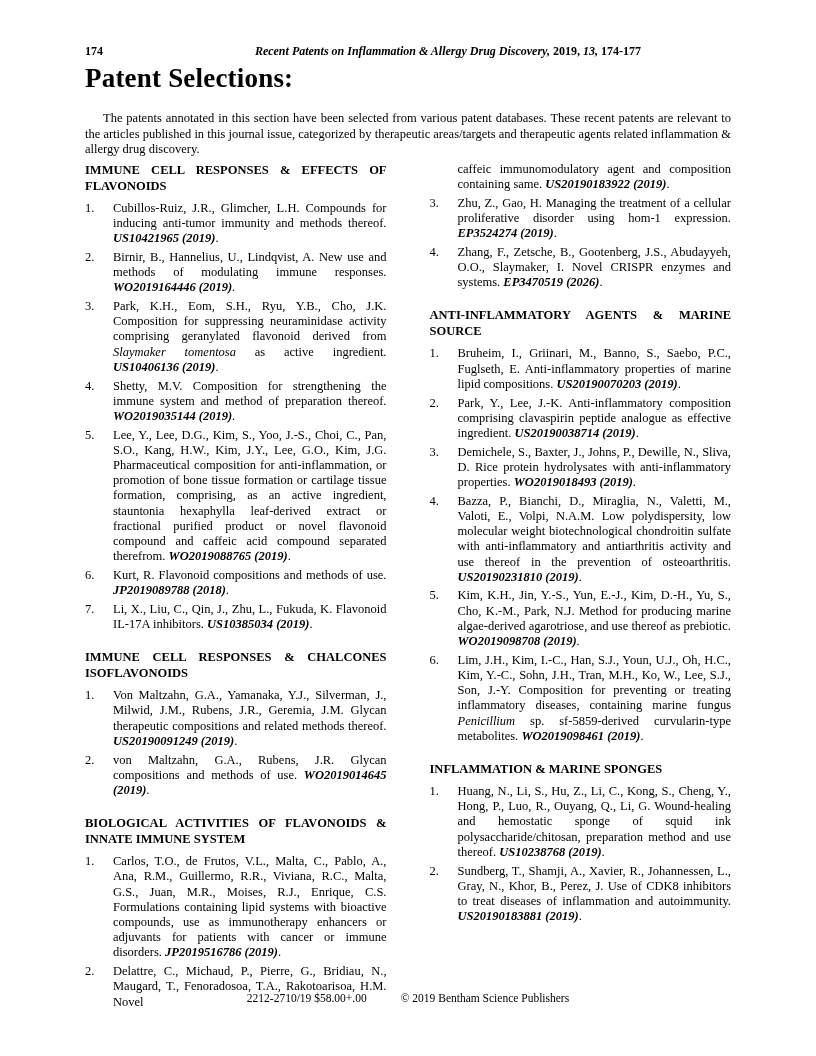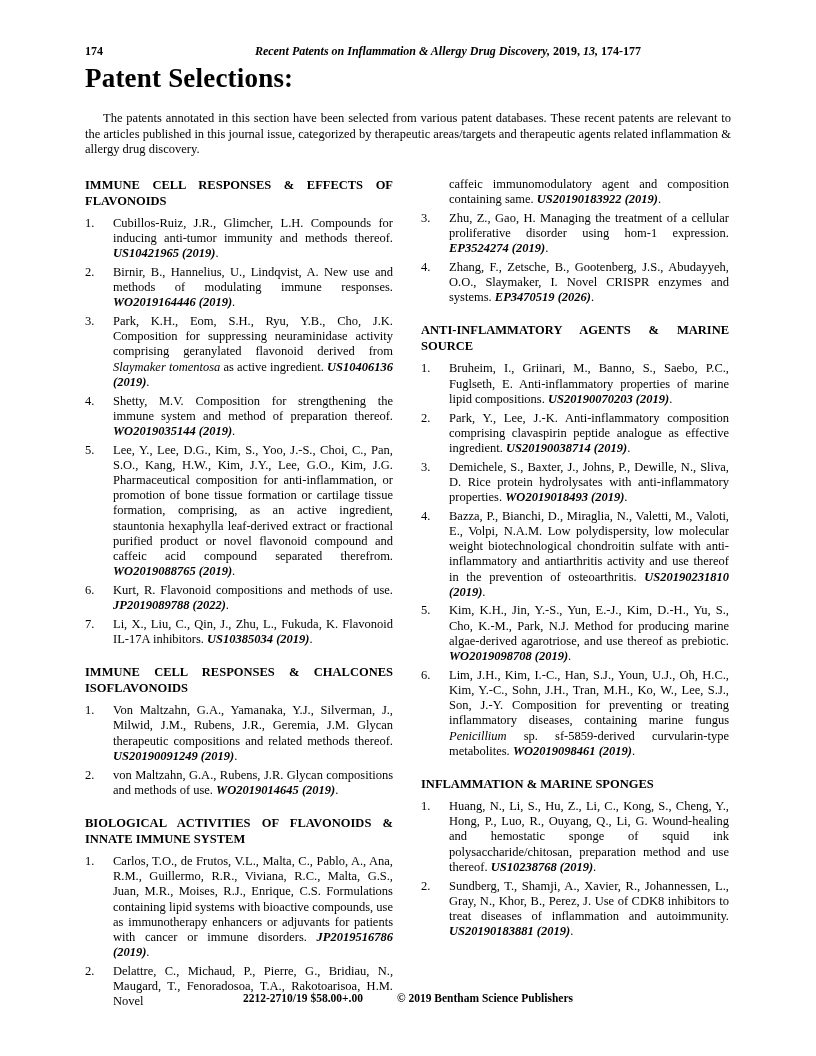--- a/index.html
+++ b/index.html
@@ -27,21 +27,21 @@
     margin-top:4px; letter-spacing:0.2px;
   }
 
   p.intro {
     margin-top:17px;
     font-size:12.5px; line-height:15.6px;
     text-align:justify; text-indent:18px;
   }
 
   .columns {
-    display:flex; gap:28px; margin-top:19px;
+    display:flex; gap:43px; margin-top:4px;
   }
   .col { width:308px; }
 
   .sec-heading {
     font-size:12.5px; font-weight:bold;
     line-height:16px; text-align:justify;
     margin:17px 0 7px 0;
   }
   .col .sec-heading:first-child { margin-top:0; }
 
@@ -51,21 +51,21 @@
     margin-bottom:3.5px;
   }
   .ref-num { width:28px; flex-shrink:0; }
   .ref-text { flex:1; text-align:justify; }
   .ref-text .pat { font-weight:bold; font-style:italic; }
   .ref-text .it { font-style:italic; }
 
   .page-footer {
     position:absolute; left:0; bottom:52px; width:100%;
     display:flex; justify-content:center; gap:34px;
-    font-size:11.5px; font-weight:bold;
+    font-size:11.5px; font-weight:normal;
   }
 </style>
 </head>
 <body>
 
 <div class="page">
   <div class="content">
 
     <div class="running-head">
       <span class="pageno">174</span>
@@ -95,21 +95,21 @@
           <div class="ref">
             <span class="ref-num">4.</span>
             <span class="ref-text"><span>Shetty, M.V. Composition for strengthening the immune system and method of preparation thereof. </span><span class="pat">WO2019035144 (2019)</span><span>.</span></span>
           </div>
           <div class="ref">
             <span class="ref-num">5.</span>
             <span class="ref-text"><span>Lee, Y., Lee, D.G., Kim, S., Yoo, J.-S., Choi, C., Pan, S.O., Kang, H.W., Kim, J.Y., Lee, G.O., Kim, J.G. Pharmaceutical composition for anti-inflammation, or promotion of bone tissue formation or cartilage tissue formation, comprising, as an active ingredient, stauntonia hexaphylla leaf-derived extract or fractional purified product or novel flavonoid compound and caffeic acid compound separated therefrom. </span><span class="pat">WO2019088765 (2019)</span><span>.</span></span>
           </div>
           <div class="ref">
             <span class="ref-num">6.</span>
-            <span class="ref-text"><span>Kurt, R. Flavonoid compositions and methods of use. </span><span class="pat">JP2019089788 (2022)</span><span>.</span></span>
+            <span class="ref-text"><span>Kurt, R. Flavonoid compositions and methods of use. </span><span class="pat">JP2019089788 (2018)</span><span>.</span></span>
           </div>
           <div class="ref">
             <span class="ref-num">7.</span>
             <span class="ref-text"><span>Li, X., Liu, C., Qin, J., Zhu, L., Fukuda, K. Flavonoid IL-17A inhibitors. </span><span class="pat">US10385034 (2019)</span><span>.</span></span>
           </div>
           <h2 class="sec-heading">IMMUNE CELL RESPONSES &amp; CHALCONES ISOFLAVONOIDS</h2>
           <div class="ref">
             <span class="ref-num">1.</span>
             <span class="ref-text"><span>Von Maltzahn, G.A., Yamanaka, Y.J., Silverman, J., Milwid, J.M., Rubens, J.R., Geremia, J.M. Glycan therapeutic compositions and related methods thereof. </span><span class="pat">US20190091249 (2019)</span><span>.</span></span>
           </div>

